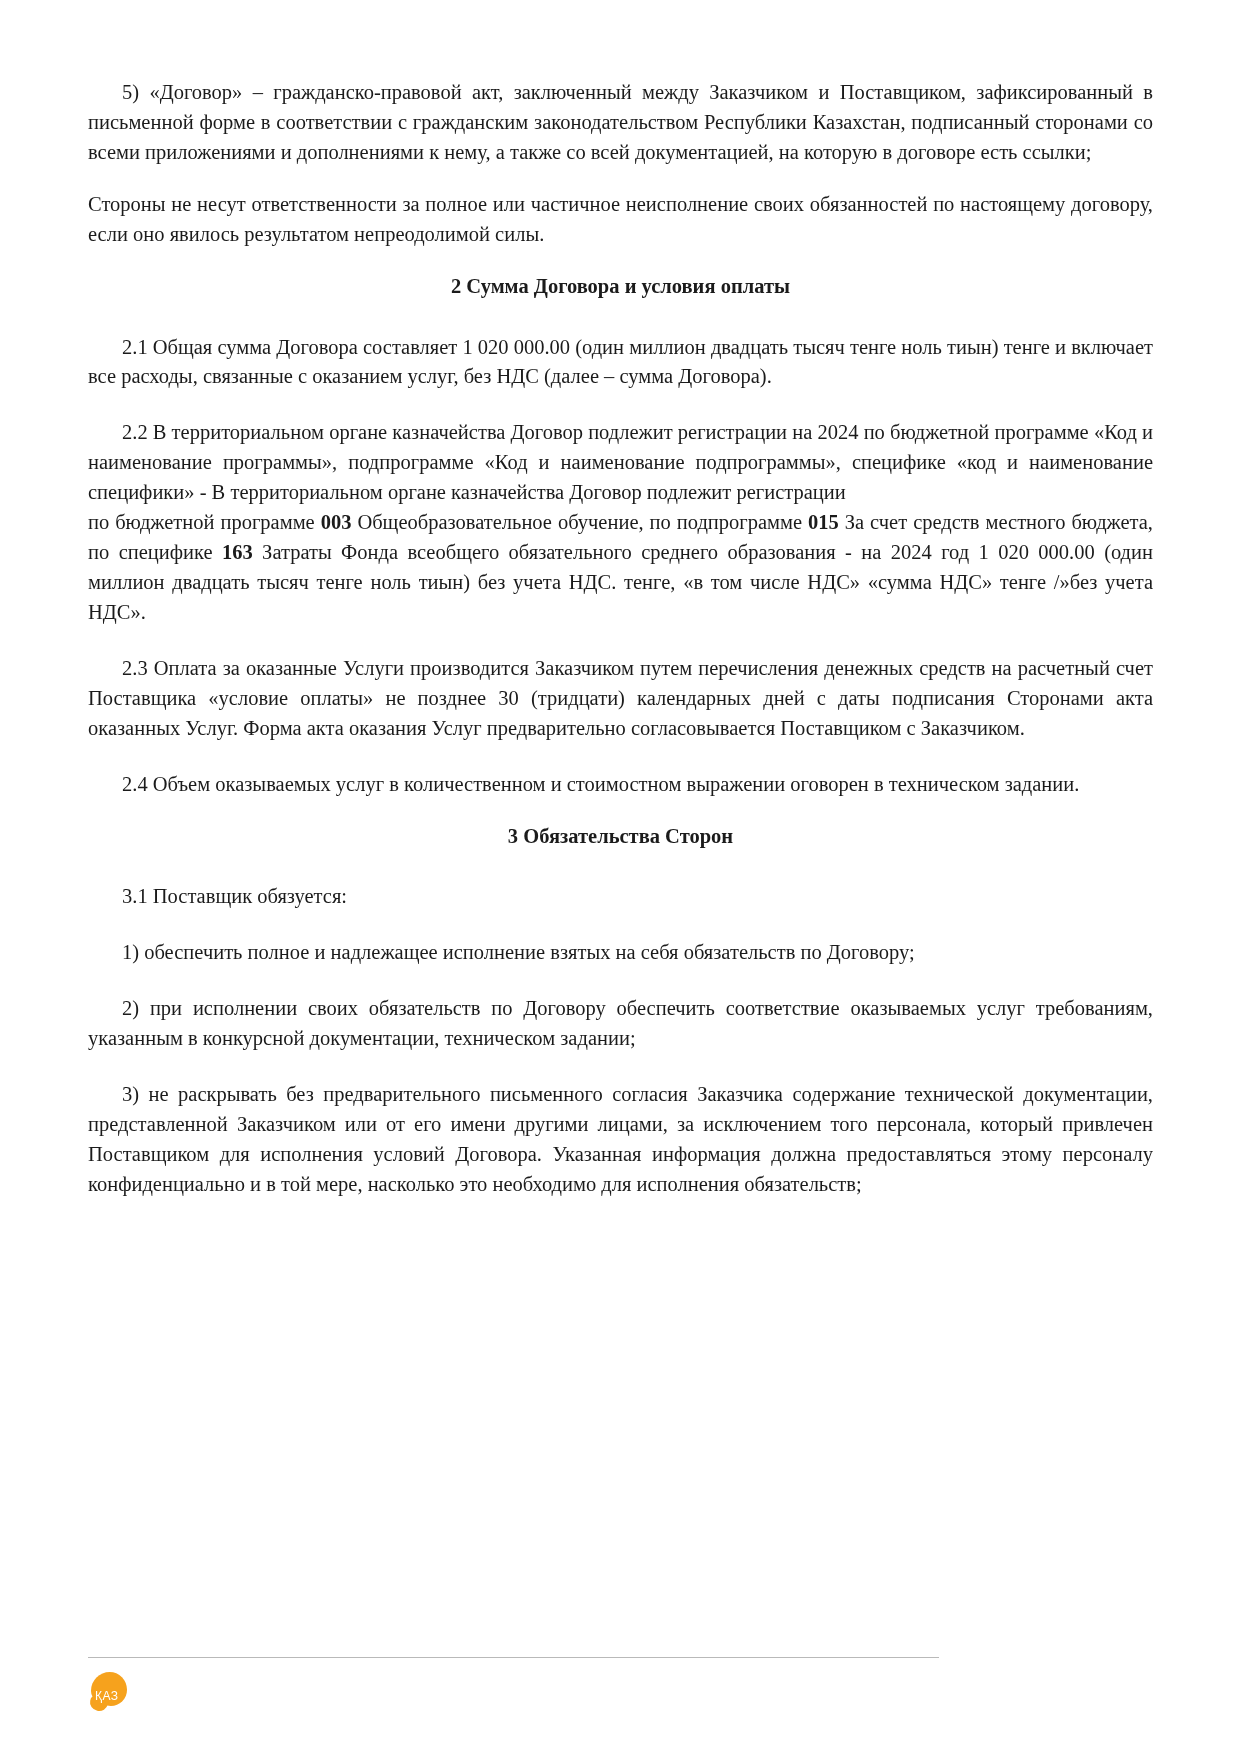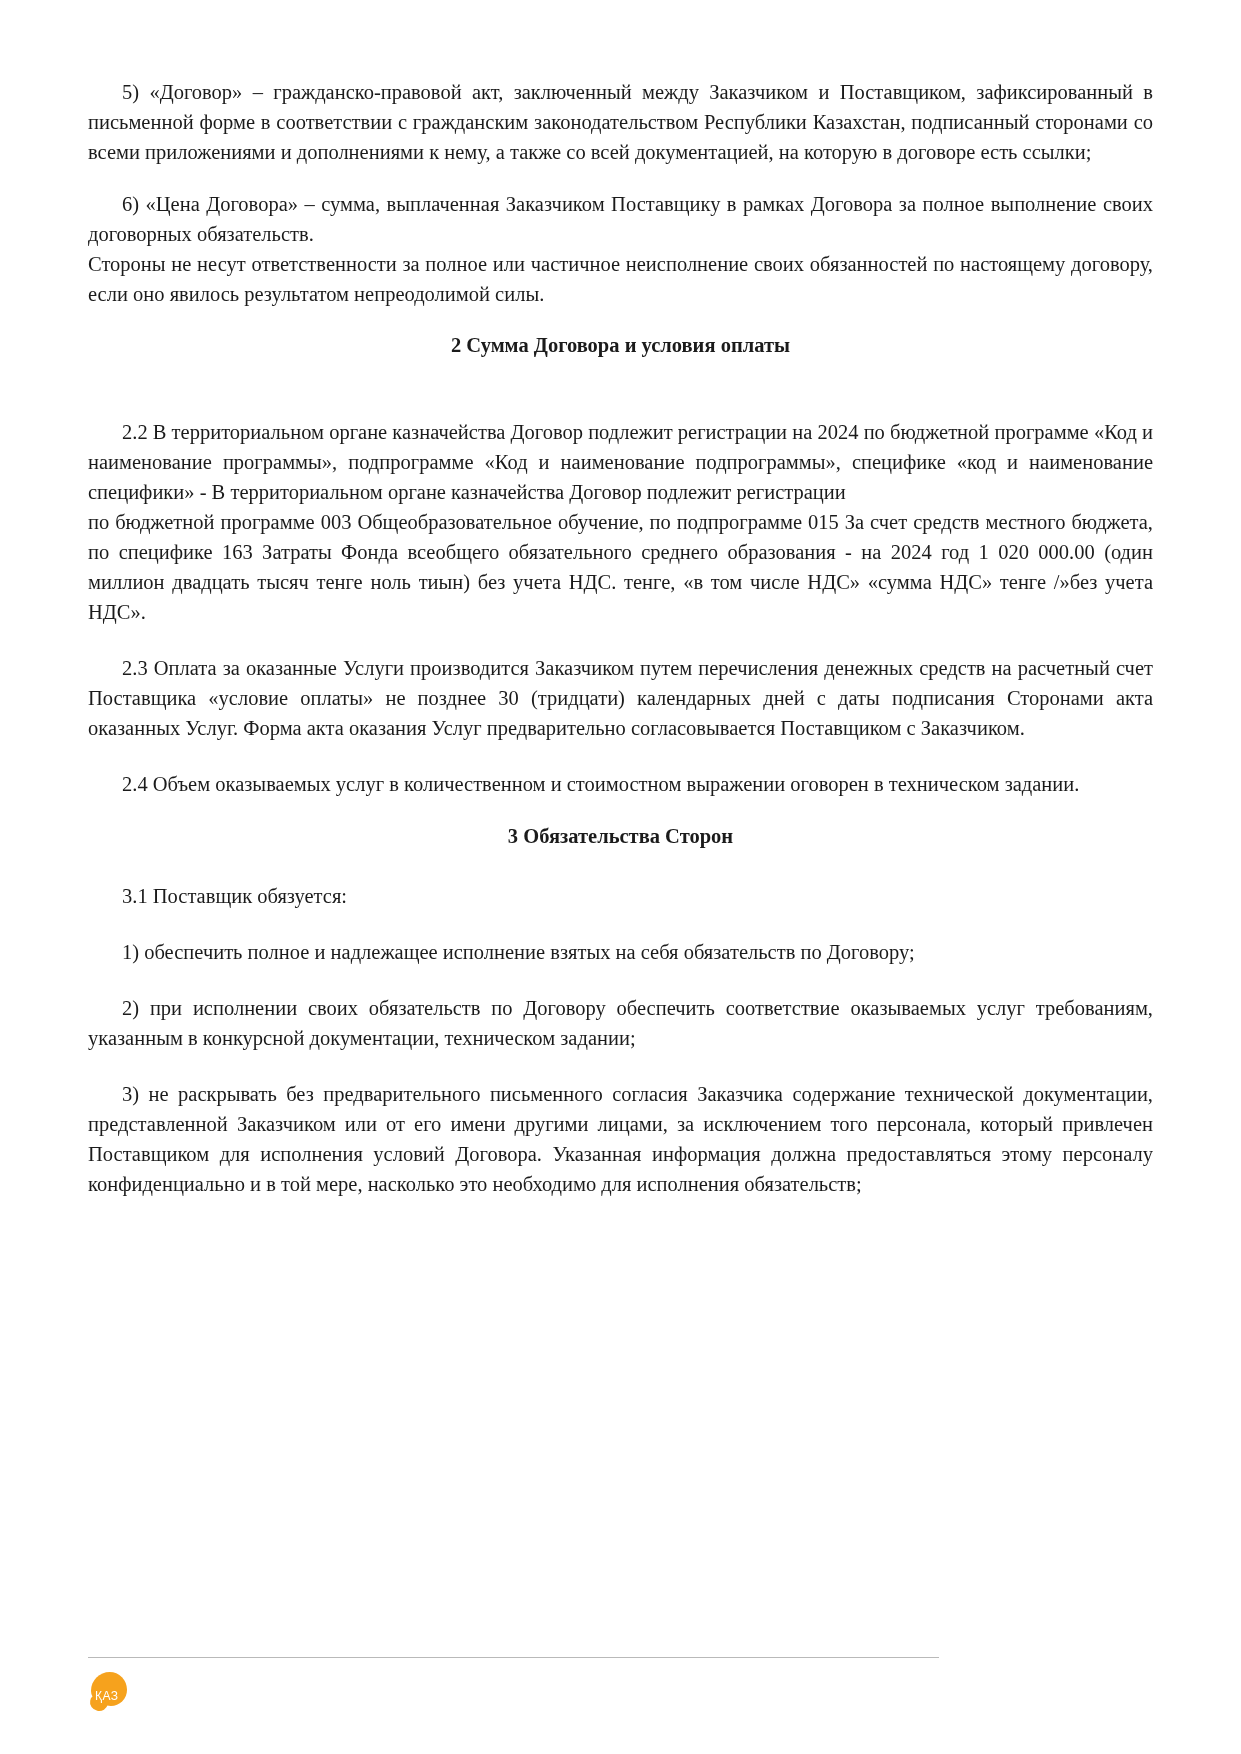--- a/index.html
+++ b/index.html
@@ -38,21 +38,21 @@
   .gap-sm { height: 13px; }
   .gap-md { height: 22px; }
   .gap-lg { height: 26px; }
   .heading {
     text-align: center;
     font-weight: bold;
     font-size: 20.5px;
     line-height: 1.46;
     margin: 9px;
   }
-  .b { font-weight: normal; margin-top: 28px; }
+  .b { font-weight: bold; margin-top: 28px; }
 
   .footer {
     position: absolute;
     left: 88px;
     right: 88px;
     bottom: 40px;
   }
   .footer-rule {
     border-top: 1px solid #b9b9b9;
     margin-bottom: 12px;
@@ -107,28 +107,28 @@
 </style>
 </head>
 <body>
 
 <div class="page">
   <div class="doc-body">
 
     <p class="indent">5) «Договор» – гражданско-правовой акт, заключенный между Заказчиком и Поставщиком, зафиксированный в письменной форме в соответствии с гражданским законодательством Республики Казахстан, подписанный сторонами со всеми приложениями и дополнениями к нему, а также со всей документацией, на которую в договоре есть ссылки;</p>
     <div class="gap-md"></div>
 
-    <p class="indent">6) «Цена Договора» – сумма, выплаченная Заказчиком Поставщику в рамках Договора за полное выполнение своих договорных обязательств.</p>
 
     <p>Стороны не несут ответственности за полное или частичное неисполнение своих обязанностей по настоящему договору, если оно явилось результатом непреодолимой силы.</p>
     <div class="gap-sm"></div>
 
     <p class="heading">2 Сумма Договора и условия оплаты</p>
     <div class="gap-md"></div>
 
+    <p class="indent">2.1 Общая сумма Договора составляет 1 020 000.00 (один миллион двадцать тысяч тенге ноль тиын) тенге и включает все расходы, связанные с оказанием услуг, без НДС (далее – сумма Договора).</p>
     <div class="gap-lg"></div>
 
     <p class="indent">2.2 В территориальном органе казначейства Договор подлежит регистрации на 2024 по бюджетной программе «Код и наименование программы», подпрограмме «Код и наименование подпрограммы», специфике «код и наименование специфики» - В территориальном органе казначейства Договор подлежит регистрации</p>
 
     <p><span>по бюджетной программе </span><span class="b">003</span><span> Общеобразовательное обучение, по подпрограмме </span><span class="b">015</span><span> За счет средств местного бюджета, по специфике </span><span class="b">163</span><span> Затраты Фонда всеобщего обязательного среднего образования - на 2024 год 1 020 000.00 (один миллион двадцать тысяч тенге ноль тиын) без учета НДС. тенге, «в том числе НДС» «сумма НДС» тенге /»без учета НДС».</span></p>
     <div class="gap-lg"></div>
 
     <p class="indent">2.3 Оплата за оказанные Услуги производится Заказчиком путем перечисления денежных средств на расчетный счет Поставщика «условие оплаты» не позднее 30 (тридцати) календарных дней с даты подписания Сторонами акта оказанных Услуг. Форма акта оказания Услуг предварительно согласовывается Поставщиком с Заказчиком.</p>
     <div class="gap-lg"></div>
 

